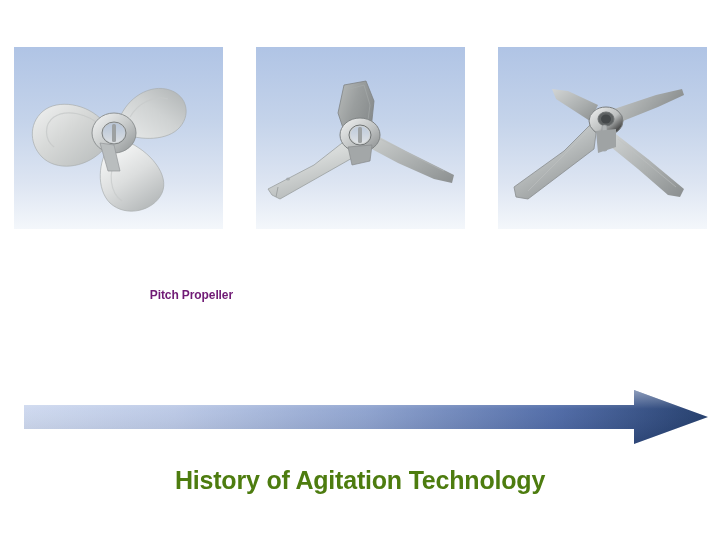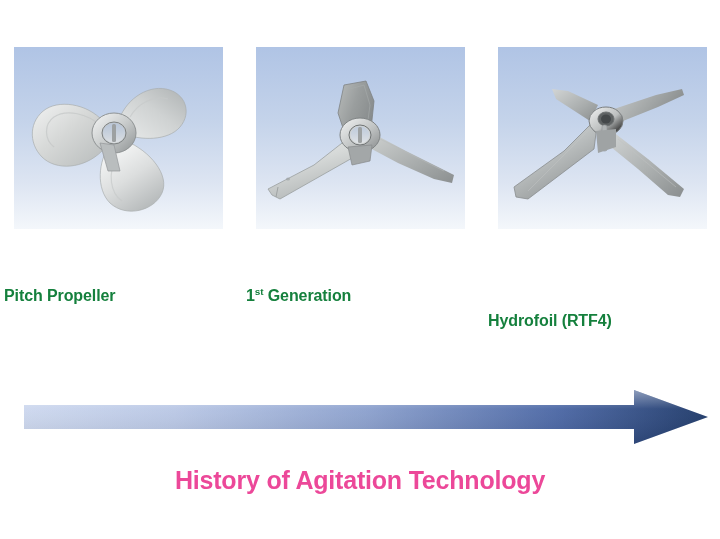--- a/index.html
+++ b/index.html
@@ -41,24 +41,24 @@
     top: 0;
     width: 209px;
     height: 182px;
     display: block;
   }
 
   
   .caption {
     position: absolute;
     top: 283px;
-    text-align: left;
-    font-size: 16px;
+    text-align: right;
+    font-size: 12px;
     font-weight: bold;
-    color: #15803d;
+    color: #701a75;
     line-height: 25px;
     letter-spacing: -0.1px;
   }
   .caption.k1 { left: 4px;   width: 229px; }
   .caption.k2 { left: 246px; width: 229px; }
   .caption.k3 { left: 488px; width: 229px; }
 
   .caption sup {
     font-size: 0.62em;
     vertical-align: super;
@@ -77,21 +77,21 @@
 
   
   .main-title {
     position: absolute;
     left: 0;
     top: 466px;
     width: 720px;
     text-align: center;
     font-size: 25px;
     font-weight: bold;
-    color: #ec4899;
+    color: #4d7c0f;
     letter-spacing: -0.2px;
   }
 </style>
 </head>
 <body>
 
 <div class="stage">
 
   <div class="photo-card c1">
     <svg viewBox="0 0 209 182">
@@ -244,26 +244,25 @@
       <rect x="104" y="78" width="5" height="26" rx="2" fill="#b0b4b5" stroke="#8e9293" stroke-width="0.6"></rect>
       <path d="M98 84 L100 106 L118 100 L118 82 Z" fill="#9fa3a4" stroke="#83878 8" stroke-width="0.7"></path>
     </svg>
   </div>
 
   <div class="caption k1">
     <span><span>Pitch Propeller</span></span>
   </div>
 
   <div class="caption k2">
-    <span><span>1</span><sup>st</sup><span> Generation</span></span><br>
+    <br>
   </div>
 
   <div class="caption k3">
     <br>
-    <span>Hydrofoil (RTF4)</span>
   </div>
 
   <div class="arrow-wrap">
     <svg viewBox="0 0 688 62">
       <defs>
         <linearGradient id="arrowgrad" x1="0" y1="0" x2="1" y2="0">
           <stop offset="0%" stop-color="#ccd7ee"></stop>
           <stop offset="22%" stop-color="#b9c7e5"></stop>
           <stop offset="50%" stop-color="#8ba0cd"></stop>
           <stop offset="78%" stop-color="#4a66a4"></stop>

